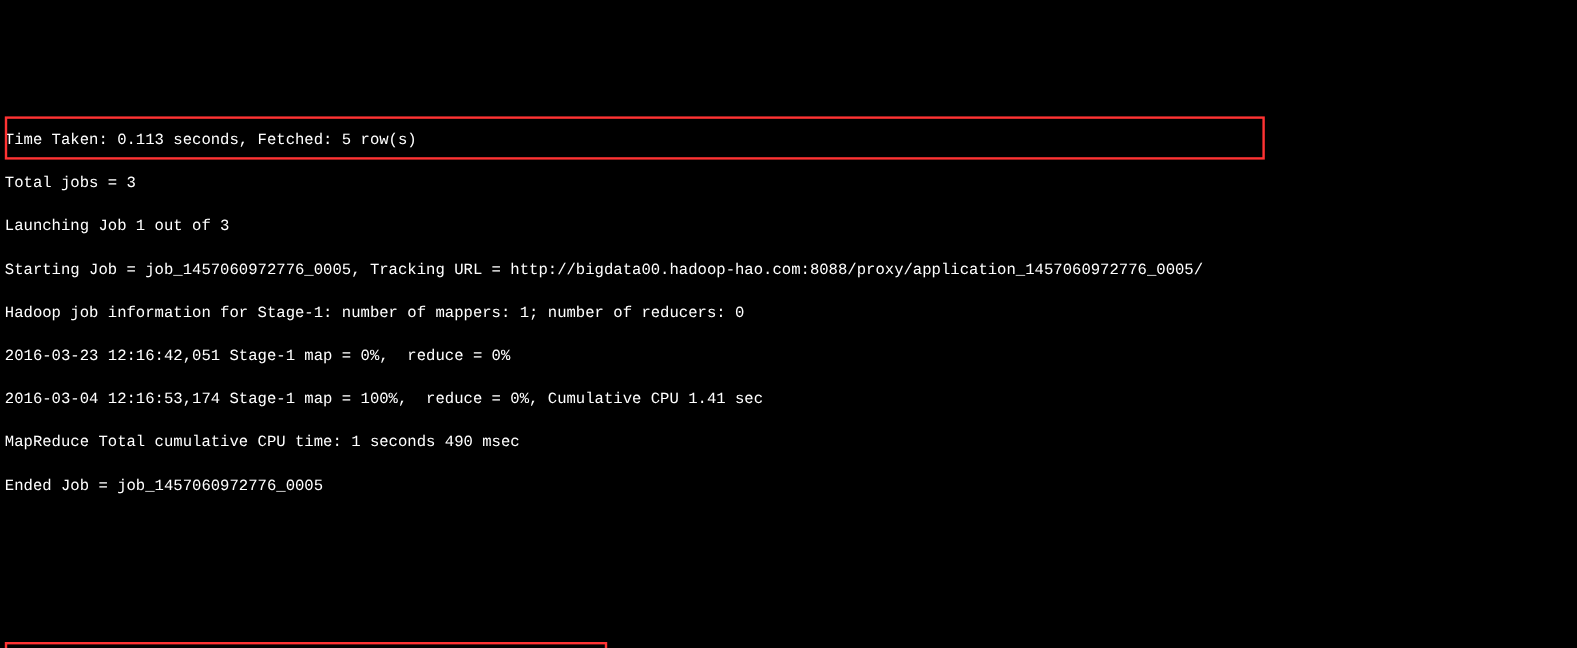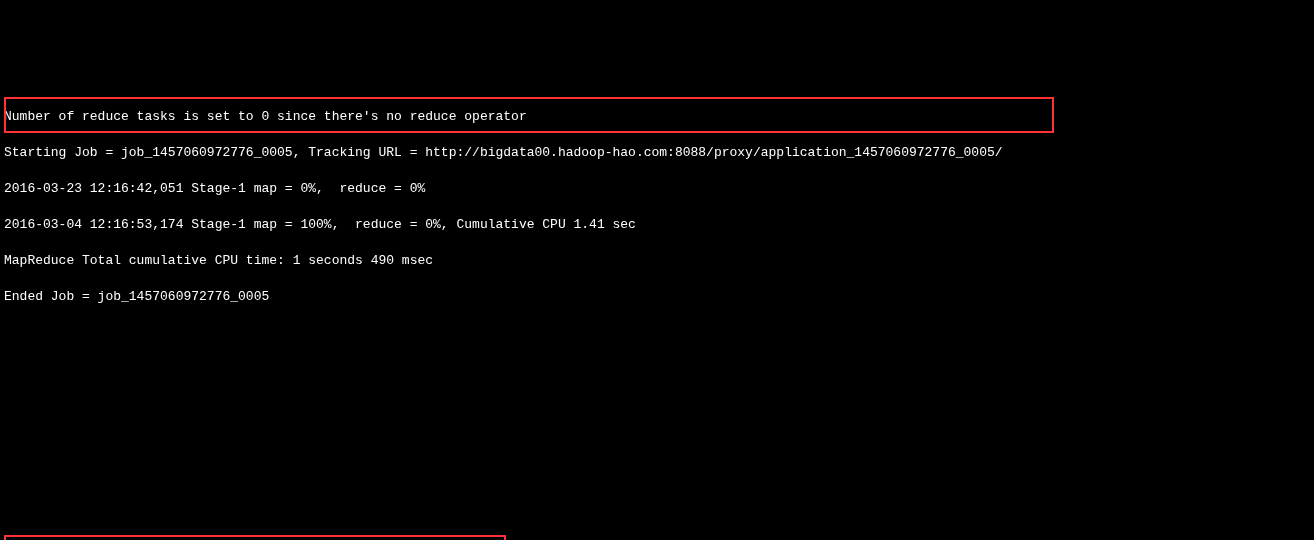--- a/index.html
+++ b/index.html
@@ -31,22 +31,25 @@
     box-sizing: border-box;
     background: transparent;
   }
 </style>
 </head>
 <body>
 
 
 
 <div class="terminal">
-<div class="line">Number of reduce tasks is set to 0 since there's no reduce operator</div>
+<div class="line">Time Taken: 0.113 seconds, Fetched: 5 row(s)</div>
+<div class="line">Total jobs = 3</div>
+<div class="line">Launching Job 1 out of 3</div>
 <div class="line">Starting Job = job_1457060972776_0005, Tracking URL = http://bigdata00.hadoop-hao.com:8088/proxy/application_1457060972776_0005/</div>
+<div class="line">Hadoop job information for Stage-1: number of mappers: 1; number of reducers: 0</div>
 <div class="line">2016-03-23 12:16:42,051 Stage-1 map = 0%,  reduce = 0%</div>
 <div class="line">2016-03-04 12:16:53,174 Stage-1 map = 100%,  reduce = 0%, Cumulative CPU 1.41 sec</div>
 <div class="line">MapReduce Total cumulative CPU time: 1 seconds 490 msec</div>
 <div class="line">Ended Job = job_1457060972776_0005</div>
 
 
 
 
 
 

